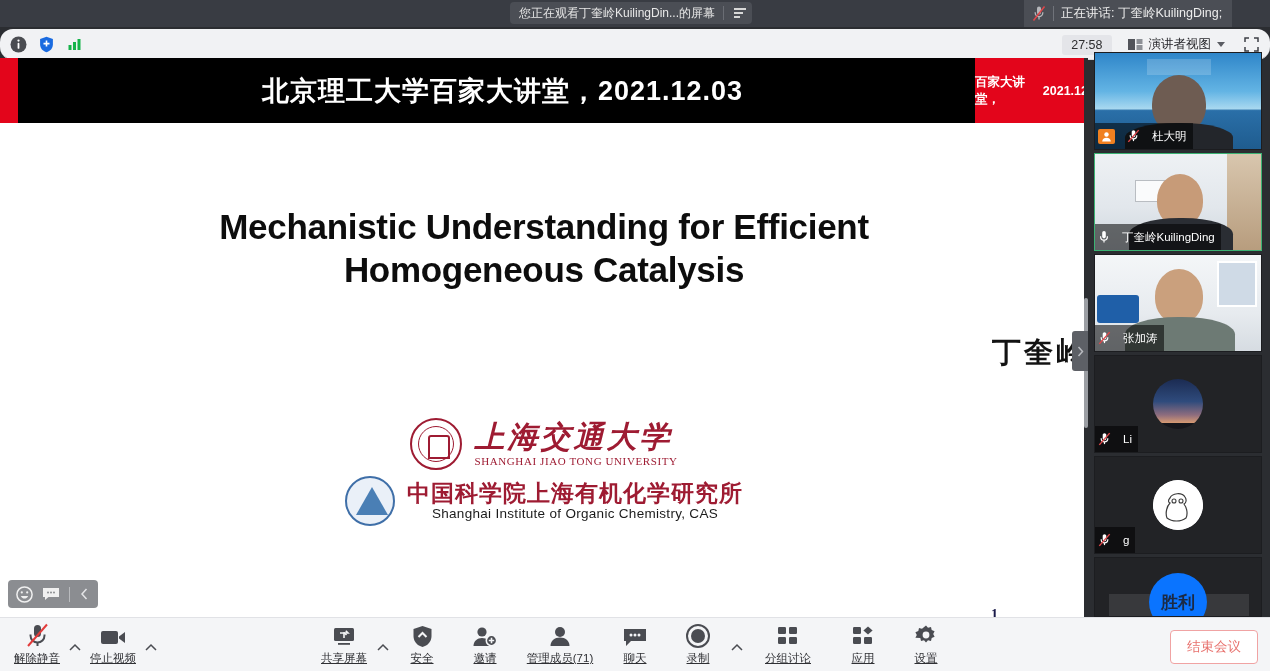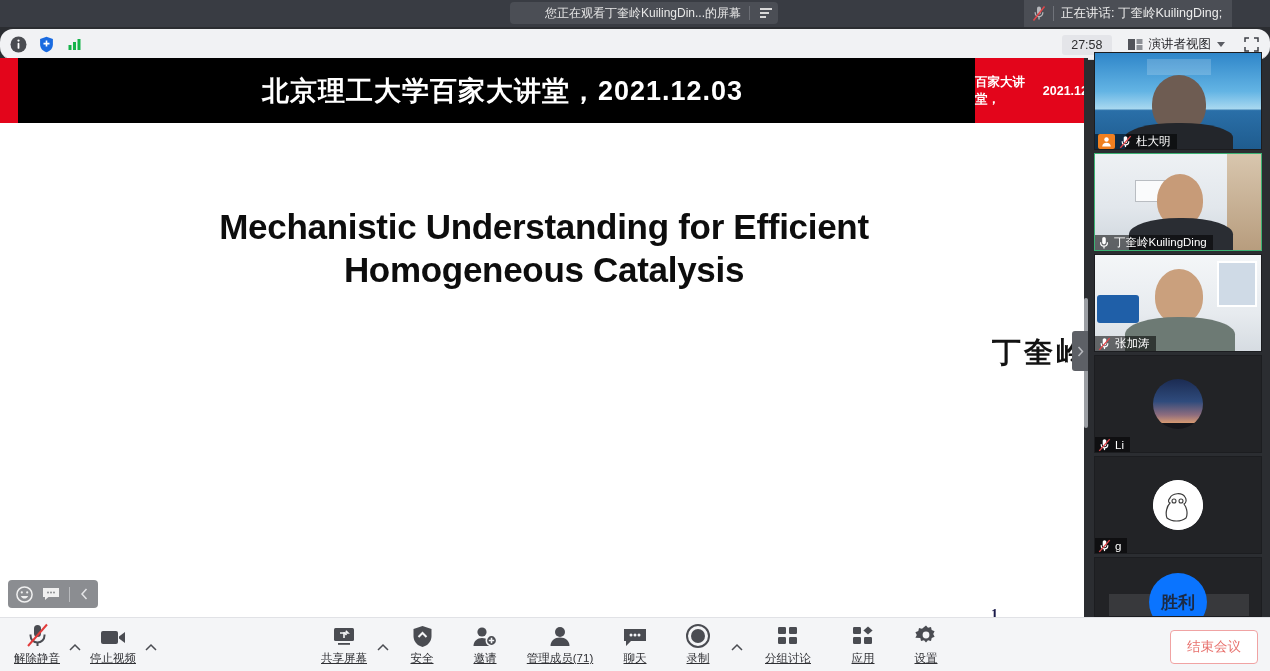--- a/index.html
+++ b/index.html
@@ -7,21 +7,21 @@
     font-family:"Liberation Sans","DejaVu Sans",sans-serif; background:#2b2d31; }
 
   #app { position:relative; width:1270px; height:671px; }
 
   
   .topbar { position:absolute; left:0; top:0; width:1270px; height:27px;
     background:#393c43; display:flex; align-items:center; }
   .share-pill { position:absolute; left:510px; top:2px; height:22px;
     background:#4b4e55; border-radius:4px; display:flex; align-items:center;
     padding:0 4px 0 9px; color:#e8e8e8; font-size:12px; gap:8px; }
-  .share-pill .lbl { white-space:nowrap;margin-left:26px; }
+  .share-pill .lbl { white-space:nowrap; }
   .pill-div { width:1px; height:14px; background:#6a6d74; }
   .hamb { width:16px; height:14px; display:flex; flex-direction:column;
     justify-content:center; gap:2.5px; padding:0 2px; }
   .hamb i { display:block; height:1.6px; background:#d8d8d8; }
   .hamb i:nth-child(1){ width:12px;}
   .hamb i:nth-child(2){ width:9px;}
   .hamb i:nth-child(3){ width:6px;}
 
   .speak-pill { position:absolute; left:1024px; top:0; height:27px;
     background:#4b4e55; display:flex; align-items:center; gap:7px;
@@ -115,22 +115,22 @@
     height:559px; background:#2b2d31; }
   .stage-scroll i { position:absolute; left:0; top:240px; width:4px;
     height:130px; background:#9b9ea3; border-radius:2px; display:block; }
 
   
   .filmstrip { position:absolute; left:1094px; top:52px; width:170px;
     height:565px; }
   .tile { position:absolute; left:0; width:168px; height:98px;
     background:#1c1d20; overflow:hidden; border:1.5px solid transparent; }
   .tile.active { border:1.5px solid #3bb273; }
-  .tile .namebar { position:absolute; left:0; bottom:0; height:15px;
-    display:flex; align-items:center; gap:4px;
+  .tile .namebar { position:absolute; left:0; bottom:0; height:26px;
+    display:flex; align-items:center; gap:12px;
     background:rgba(0,0,0,0.55); padding:0 6px 0 3px; }
   .tile .nm { color:#fff; font-size:11.5px; white-space:nowrap; }
   .hostbadge { width:17px; height:15px; background:#f08020;
     display:flex; align-items:center; justify-content:center;
     border-radius:2px; }
 
   
   .bg-sky { position:absolute; inset:0;
     background:linear-gradient(#2f86c9 0%, #63b4e4 40%, #a8d8f0 58%,
       #2a6fa8 60%, #1f5c8f 100%); }
@@ -258,20 +258,36 @@
       </div>
     </div>
 
     <div class="slide-title">
       <div>Mechanistic Understanding for Efficient</div>
       <div>Homogeneous Catalysis</div>
     </div>
 
     <div class="slide-author">丁奎岭</div>
 
+    <div class="logos">
+      <div class="logo-row">
+        <span class="sjtu-seal"></span>
+        <span class="sjtu-text">
+          <span class="sjtu-cn">上海交通大学</span>
+          <span class="sjtu-en">SHANGHAI JIAO TONG UNIVERSITY</span>
+        </span>
+      </div>
+      <div class="logo-row">
+        <span class="sioc-seal"></span>
+        <span class="sioc-text">
+          <span class="sioc-cn">中国科学院上海有机化学研究所</span>
+          <span class="sioc-en">Shanghai Institute of Organic Chemistry, CAS</span>
+        </span>
+      </div>
+    </div>
 
     <div class="pagenum">1</div>
 
     <div class="reactions">
       <span>
         <svg width="17" height="17" viewBox="0 0 17 17">
           <circle cx="8.5" cy="8.5" r="7.6" fill="none" stroke="#f0f0f0" stroke-width="1.5"></circle>
           <circle cx="5.8" cy="6.4" r="1.1" fill="#f0f0f0"></circle>
           <circle cx="11.2" cy="6.4" r="1.1" fill="#f0f0f0"></circle>
           <path d="M4.8 10c1 1.8 2.3 2.6 3.7 2.6S11.2 11.8 12.2 10z" fill="#f0f0f0"></path>

